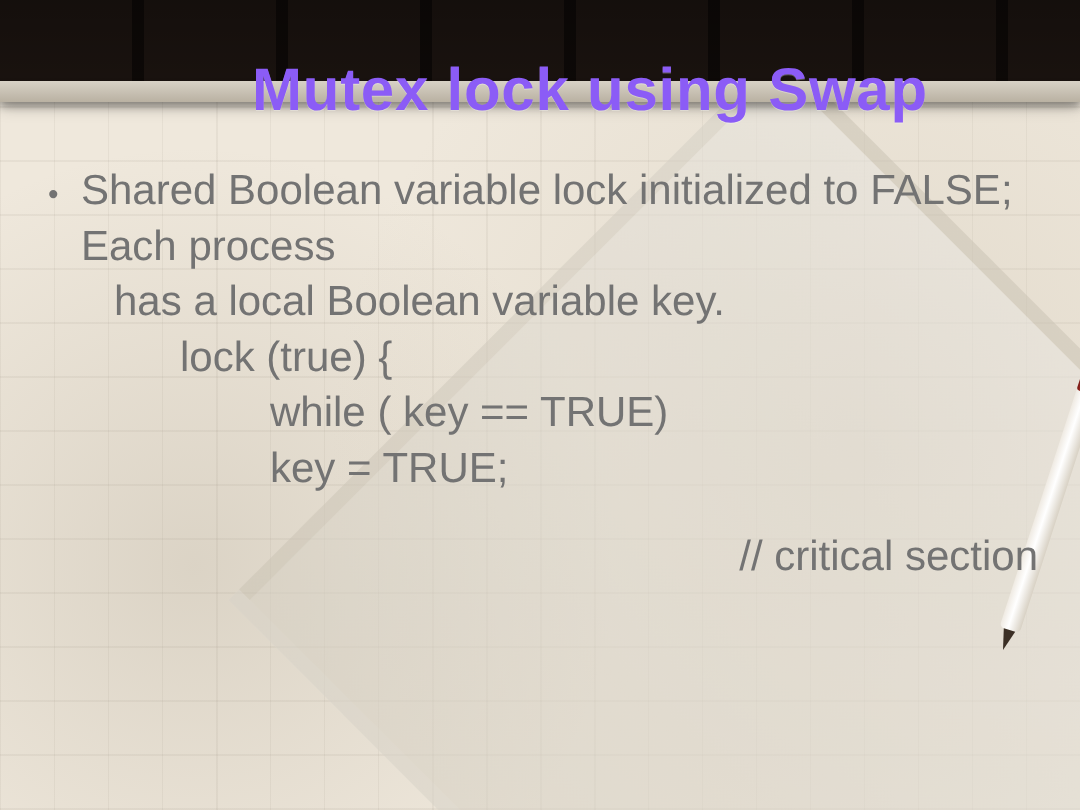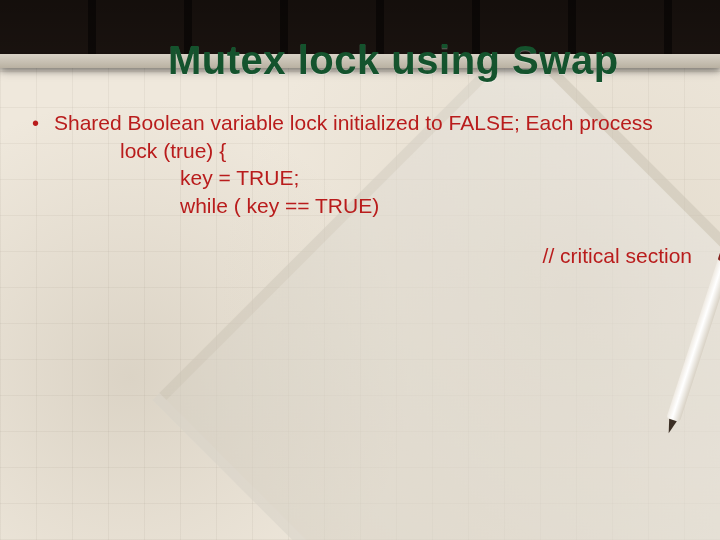--- a/index.html
+++ b/index.html
@@ -74,30 +74,30 @@
   .slide {
     position: absolute; inset: 0;
     padding: 0 28px 0 28px;
   }
   .title {
     position: relative;
     margin-top: 38px;
     margin-left: 140px;
     font-size: 40px;
     font-weight: 700;
-    color: #14532d;
+    color: #8b5cf6;
     letter-spacing: 0.5px;
     text-shadow: 0 1px 0 rgba(255,255,255,0.3);
     white-space: nowrap;
   }
   .content {
     position: relative;
     margin-top: 26px;
-    color: #b91c1c;
-    font-size: 21px;
+    color: #737373;
+    font-size: 28px;
     line-height: 1.32;
   }
   .bullet { display: flex; }
   .bullet .dot {
     width: 26px; flex: 0 0 26px;
     text-align: left;
     padding-left: 4px;
   }
   .bullet .dot::before {
     content: "•";
@@ -129,25 +129,26 @@
 <div class="slide">
 
   <div class="title">Mutex lock using Swap</div>
 
   <div class="content">
 
     <div class="bullet">
       <div class="dot"></div>
       <div class="txt">Shared Boolean variable lock initialized to FALSE; Each process</div>
     </div>
+    <div class="sub1">has a local Boolean variable key.</div>
 
 
     <div class="sub2">lock (true)  {</div>
+    <div class="sub3">while ( key == TRUE)</div>
     <div class="sub3">key = TRUE;</div>
-    <div class="sub3">while ( key == TRUE)</div>
 
     <div class="gap"></div>
     <div class="ccomment">//    critical section</div>
 
     <div class="gap"></div>
 
     <div class="gap"></div>
 
   </div>
 </div>

